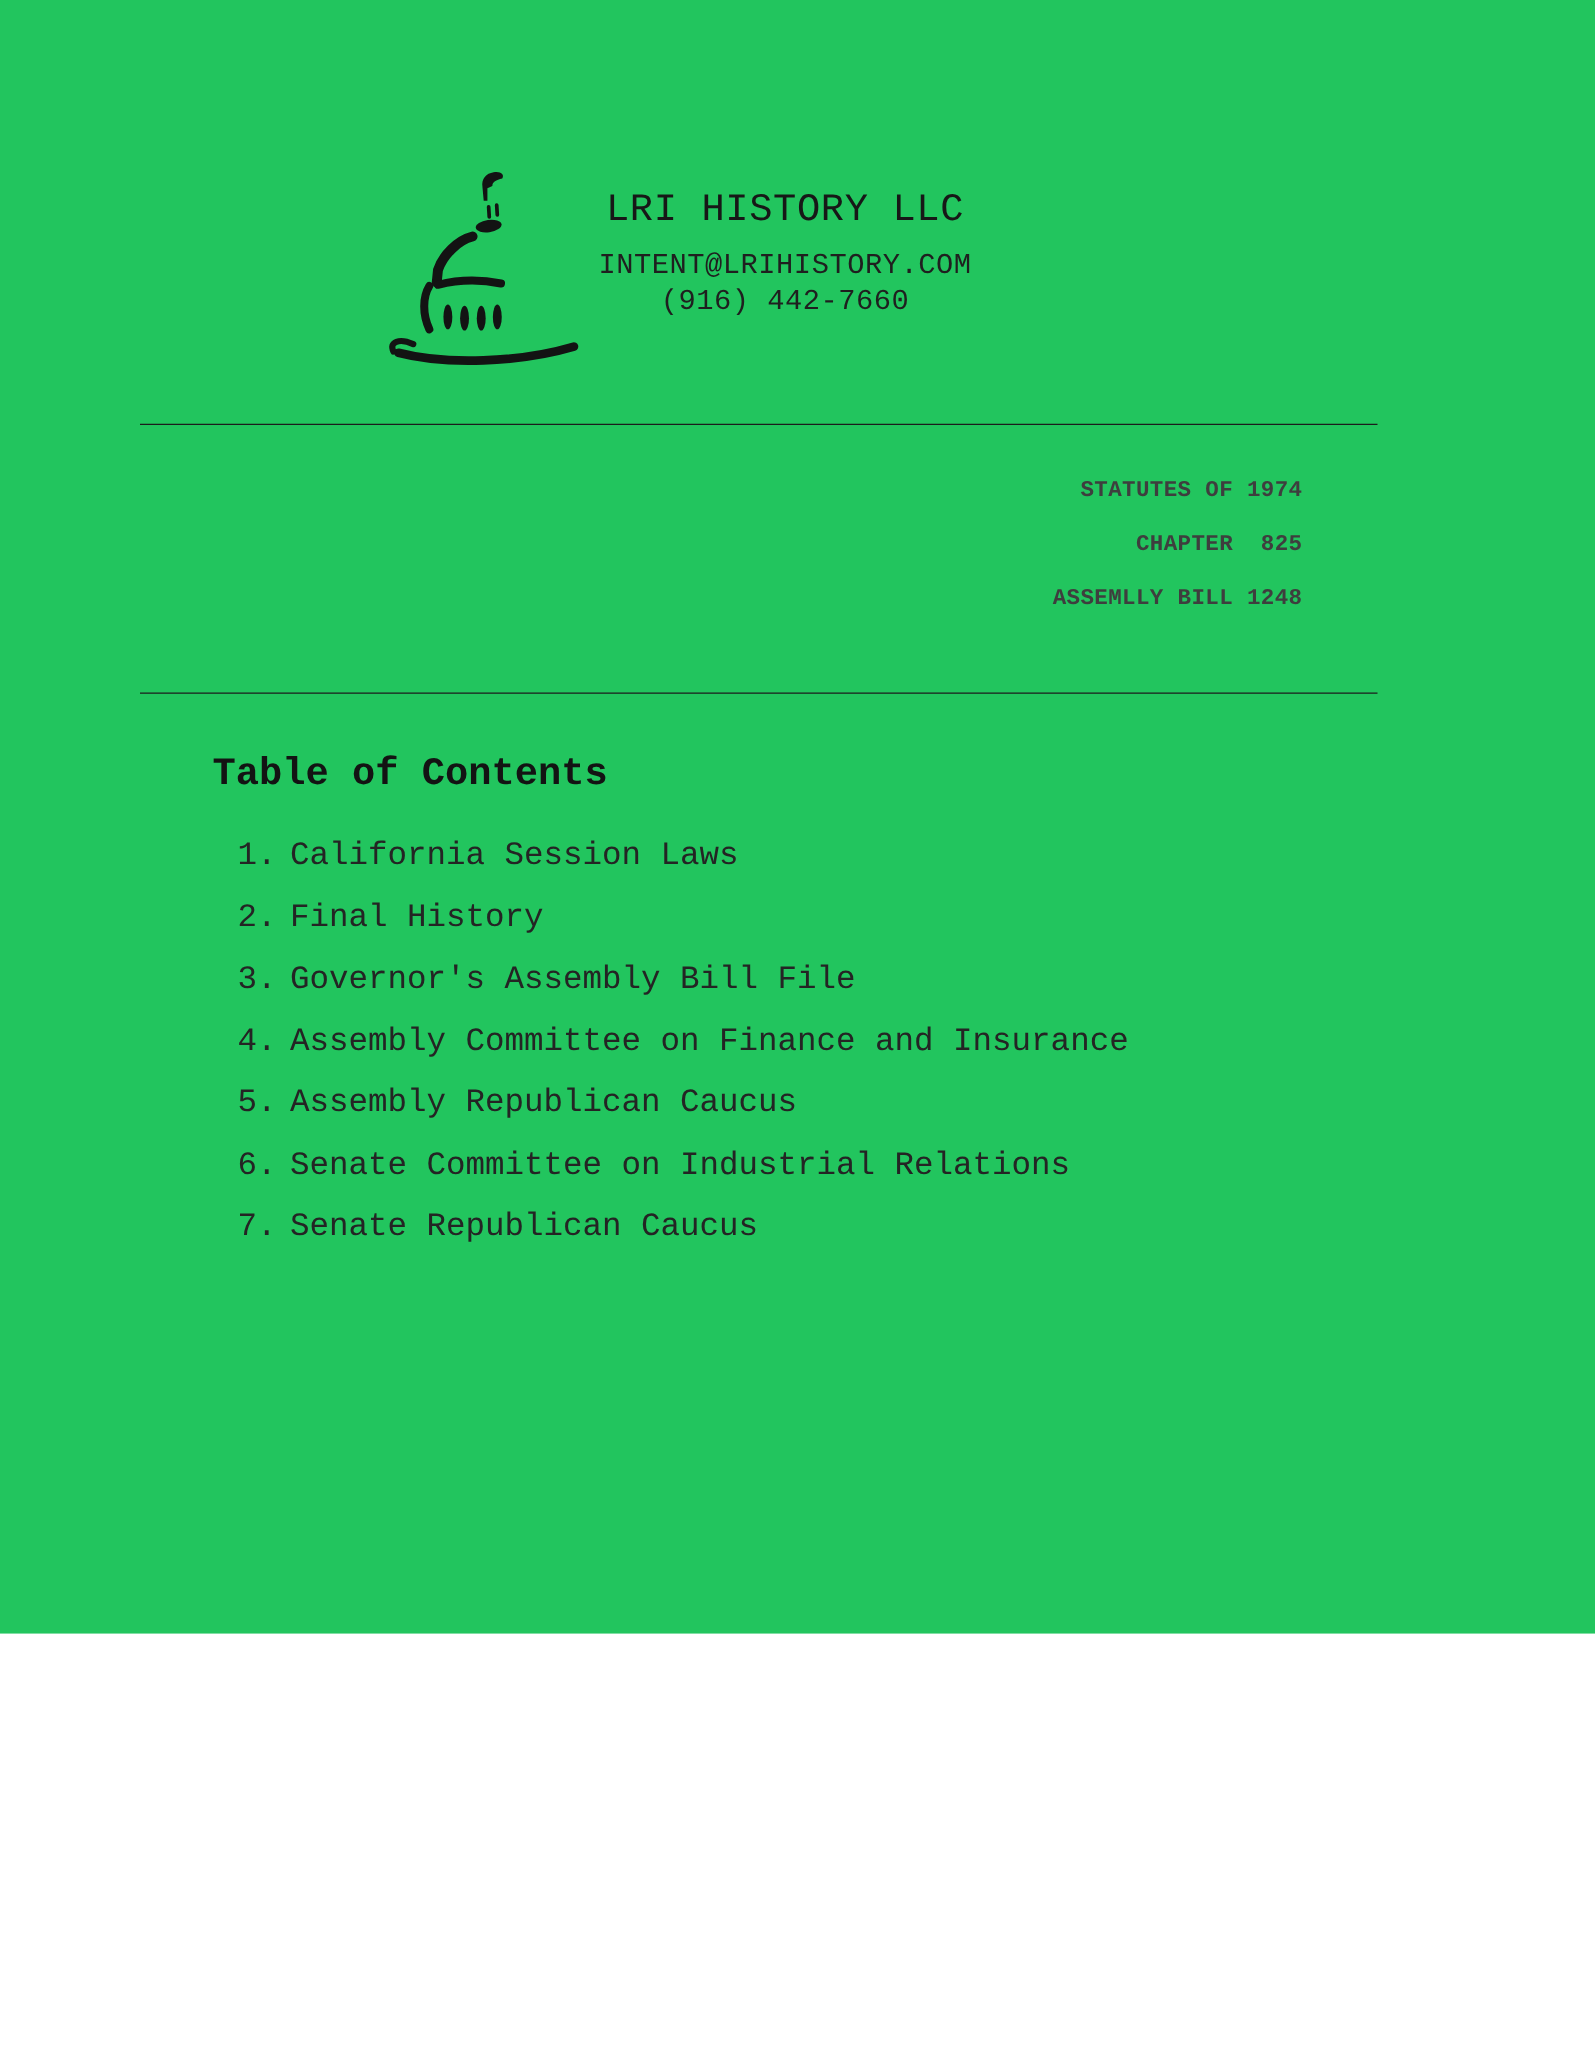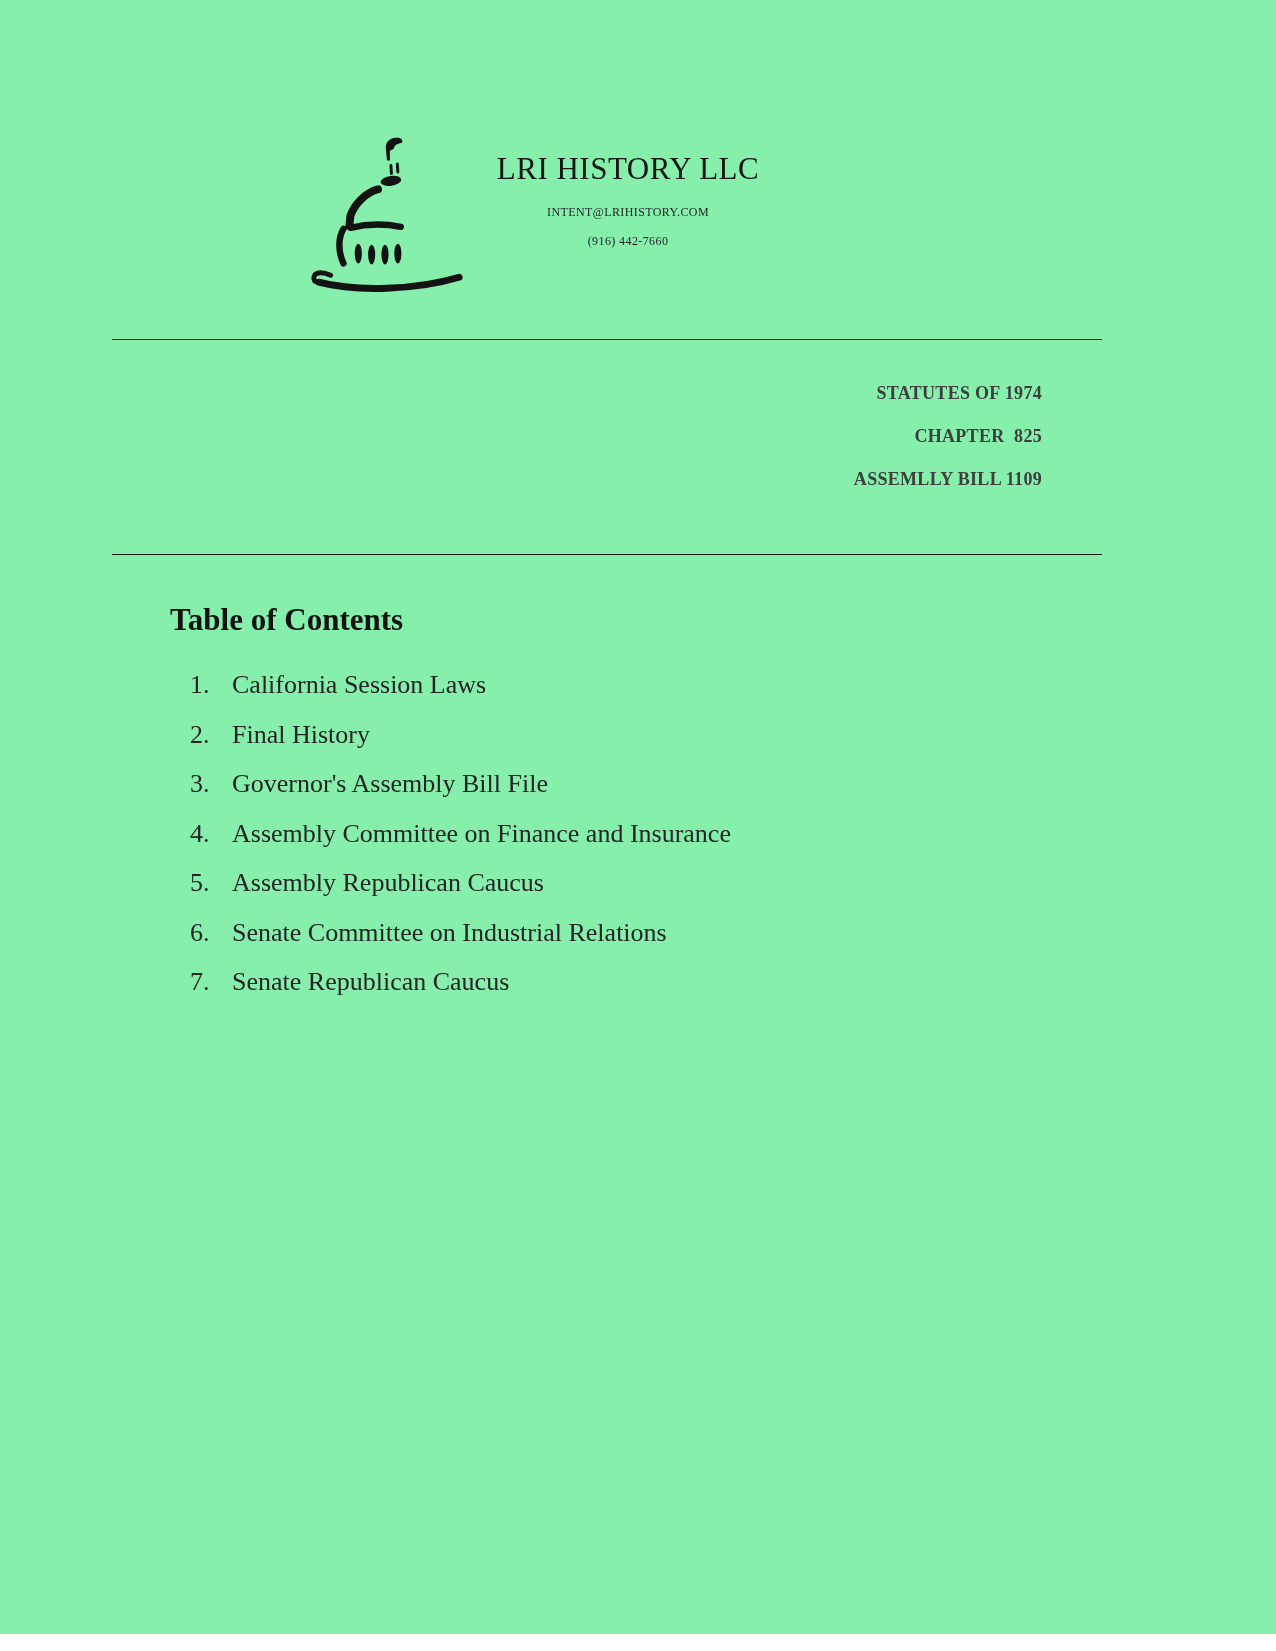--- a/index.html
+++ b/index.html
@@ -3,23 +3,23 @@
 <meta charset="utf-8">
 <style>
   html, body {
     margin: 0;
     padding: 0;
     background: #ffffff;
   }
   .page {
     position: relative;
     width: 1276px;
-    height: 1634px;
-    background: #86efac;
-    font-family: Liberation Serif, serif;
+    height: 1307px;
+    background: #22c55e;
+    font-family: Liberation Mono, monospace;
     color: #1a1a1a;
     overflow: hidden;
   }
 
   
   .logo {
     position: absolute;
     left: 295px;
     top: 126px;
     width: 178px;
@@ -33,21 +33,21 @@
     text-align: center;
   }
   .company-name {
     font-size: 31px;
     letter-spacing: 0.5px;
     color: #171717;
     line-height: 38px;
     margin-bottom: 10px;
   }
   .contact-line {
-    font-size: 12px;
+    font-size: 23px;
     letter-spacing: 0.4px;
     color: #1f1f1f;
     line-height: 29px;
   }
 
   
   .rule {
     position: absolute;
     left: 112px;
     width: 990px;
@@ -144,21 +144,21 @@
       <div class="contact-line">INTENT@LRIHISTORY.COM</div>
       <div class="contact-line">(916) 442-7660</div>
     </div>
   </header>
 
   <hr class="rule rule-top">
 
   <section class="title-block">
     <div class="title-line">STATUTES OF 1974</div>
     <div class="title-line">CHAPTER  825</div>
-    <div class="title-line">ASSEMLLY BILL 1109</div>
+    <div class="title-line">ASSEMLLY BILL 1248</div>
   </section>
 
   <hr class="rule rule-bottom">
 
   <section>
     <h1 class="toc-heading">Table of Contents</h1>
 
     <ol class="toc-list">
       <li class="toc-item">
         <span class="toc-num">1.</span>

